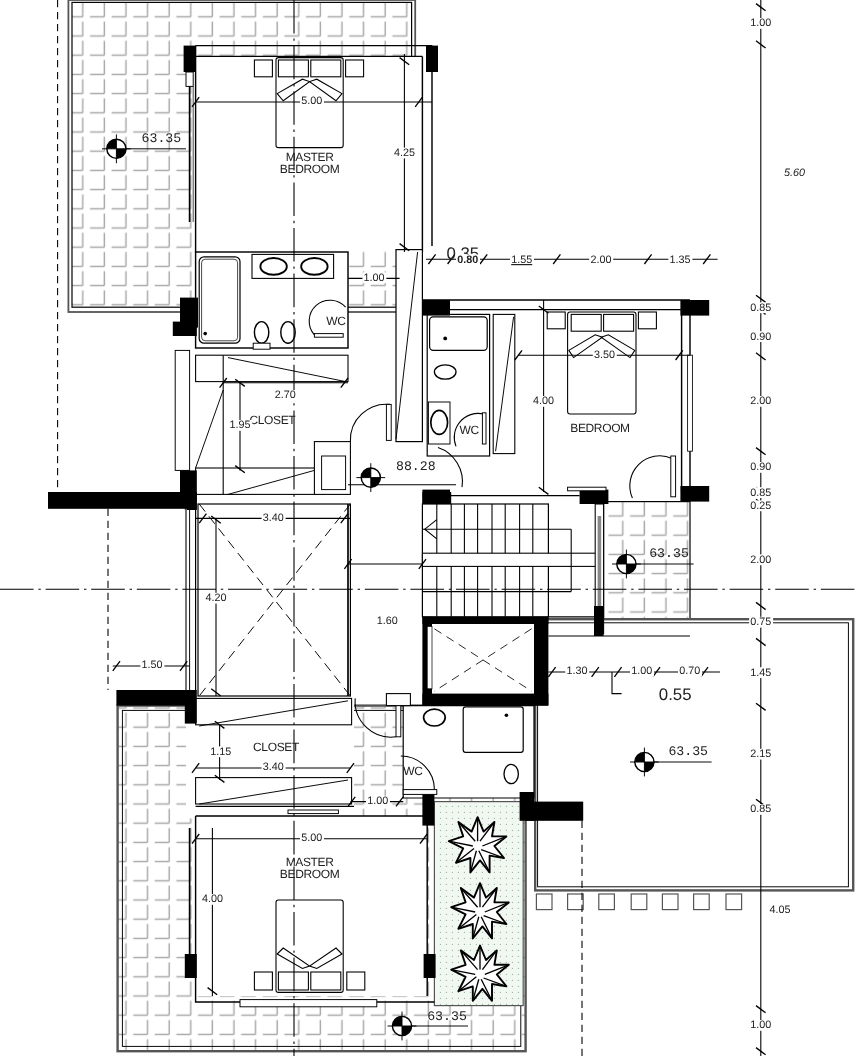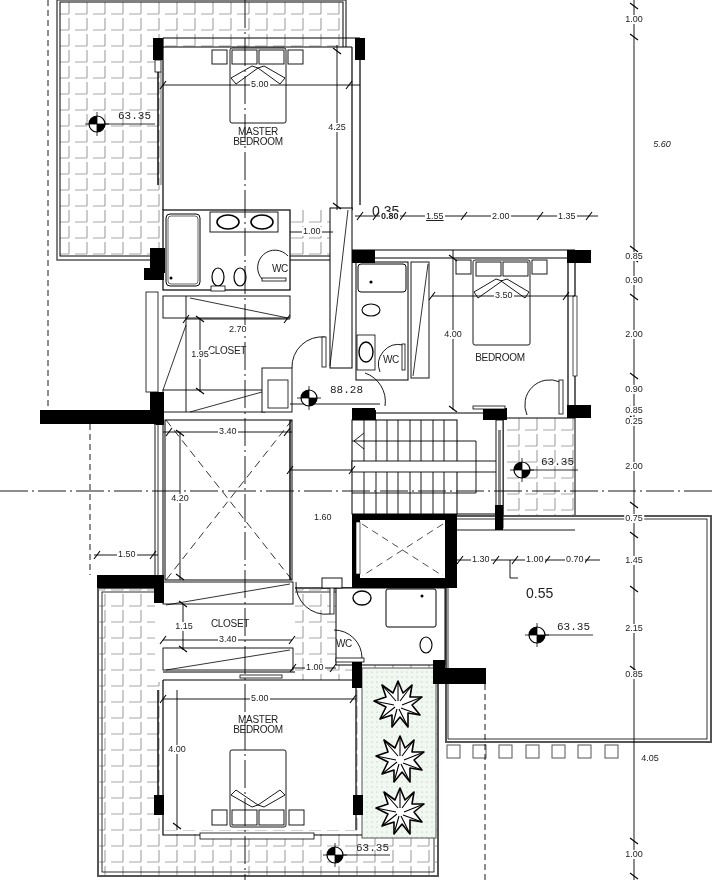--- a/index.html
+++ b/index.html
@@ -396,21 +396,21 @@
 <span class="lbl lvl" style="left:356px;top:843px;">63.35</span>
 
 <span class="lbl dim" style="left:218px;top:427px;">3.40</span>
 <span class="lbl dimv" style="left:180px;top:494px;">4.20</span>
 <span class="lbl dim" style="left:313px;top:465px;margin-top:48px;">1.60</span>
 <span class="lbl dim" style="left:117px;top:550px;">1.50</span>
 
 <span class="lbl dim" style="left:471px;top:555px;">1.30</span>
 <span class="lbl dim" style="left:525px;top:555px;">1.00</span>
 <span class="lbl dim" style="left:565px;top:555px;">0.70</span>
-<span class="lbl sm" style="left:526px;top:571px;margin-top:15px;">0.55</span>
+<span class="lbl sm" style="left:549px;top:571px;">0.55</span>
 
 <span class="lbl room" style="left:230px;top:619px;">CLOSET</span>
 <span class="lbl dimv" style="left:184px;top:622px;">1.15</span>
 <span class="lbl dim" style="left:218px;top:635px;">3.40</span>
 <span class="lbl room" style="left:344px;top:639px;">WC</span>
 <span class="lbl dim" style="left:305px;top:663px;">1.00</span>
 
 <span class="lbl dim" style="left:250px;top:694px;">5.00</span>
 <div class="lbl room2" style="left:258px;top:715px;">
   <div>MASTER</div>

